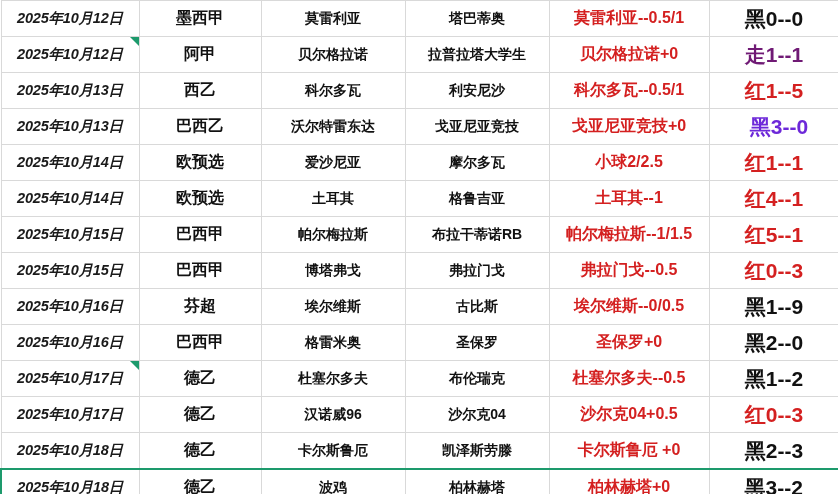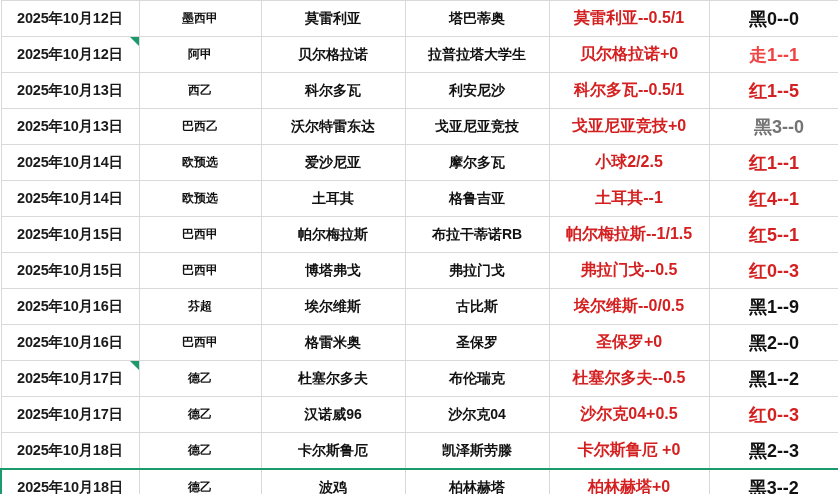--- a/index.html
+++ b/index.html
@@ -34,38 +34,39 @@
   col.c-home   { width: 144px; }
   col.c-away   { width: 144px; }
   col.c-hand   { width: 160px; }
   col.c-result { width: 130px; }
 
   td.date {
     font-size: 14.5px;
     font-weight: bold;
     color: #1a1a1a;
     letter-spacing: -0.2px;
+    font-style: italic;
   }
   td.league {
-    font-size: 12px;
+    font-size: 16px;
     font-weight: bold;
     color: #111111;
   }
   td.team {
     font-size: 14px;
     font-weight: bold;
     color: #111111;
   }
   td.handicap {
     font-size: 16px;
     font-weight: bold;
     color: #d42020;
   }
   td.result {
-    font-size: 18px;
+    font-size: 21px;
     font-weight: bold;
     color: #111111;
   }
 
   
   td.date.flag {
     position: relative;
   }
   td.date.flag::after {
     content: "";
@@ -109,37 +110,37 @@
         <td class="team">塔巴蒂奥</td>
         <td class="handicap">莫雷利亚--0.5/1</td>
         <td class="result" style="color: rgb(17, 17, 17);">黑0--0</td>
       </tr>
       <tr>
         <td class="date flag">2025年10月12日</td>
         <td class="league">阿甲</td>
         <td class="team">贝尔格拉诺</td>
         <td class="team">拉普拉塔大学生</td>
         <td class="handicap">贝尔格拉诺+0</td>
-        <td class="result" style="color: #ef4444; margin-top: 36px;">走1--1</td>
+        <td class="result" style="color: #701a75; margin-top: 36px;">走1--1</td>
       </tr>
       <tr>
         <td class="date">2025年10月13日</td>
         <td class="league">西乙</td>
         <td class="team">科尔多瓦</td>
         <td class="team">利安尼沙</td>
         <td class="handicap">科尔多瓦--0.5/1</td>
         <td class="result" style="color: rgb(212, 32, 32);">红1--5</td>
       </tr>
       <tr>
         <td class="date">2025年10月13日</td>
         <td class="league">巴西乙</td>
         <td class="team">沃尔特雷东达</td>
         <td class="team">戈亚尼亚竞技</td>
         <td class="handicap">戈亚尼亚竞技+0</td>
-        <td class="result" style="color: #737373; padding-left: 12px;">黑3--0</td>
+        <td class="result" style="color: #6d28d9; padding-left: 12px;">黑3--0</td>
       </tr>
       <tr>
         <td class="date">2025年10月14日</td>
         <td class="league">欧预选</td>
         <td class="team">爱沙尼亚</td>
         <td class="team">摩尔多瓦</td>
         <td class="handicap">小球2/2.5</td>
         <td class="result" style="color: rgb(212, 32, 32);">红1--1</td>
       </tr>
       <tr>

